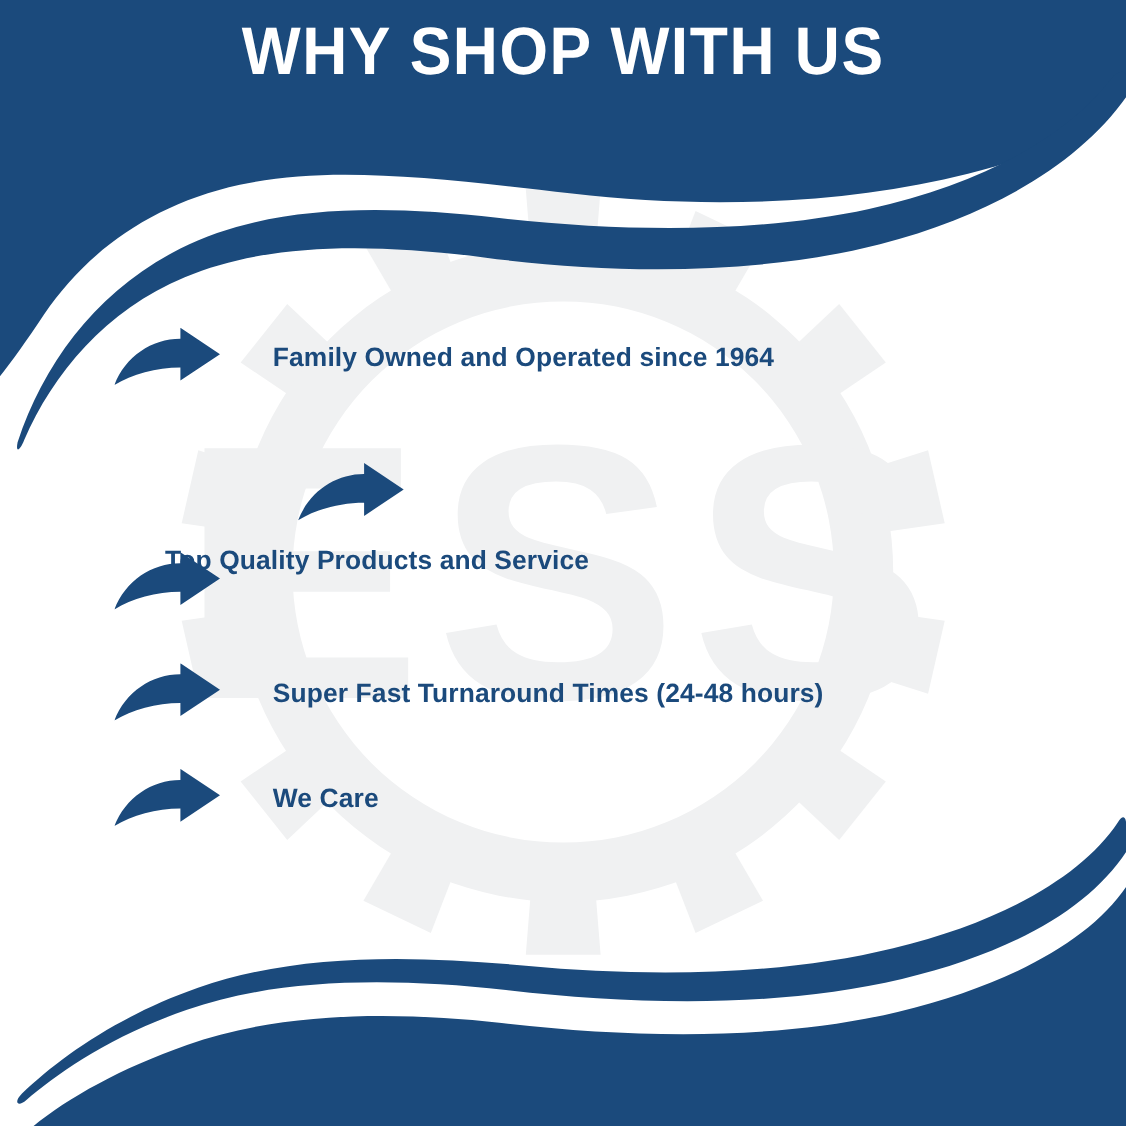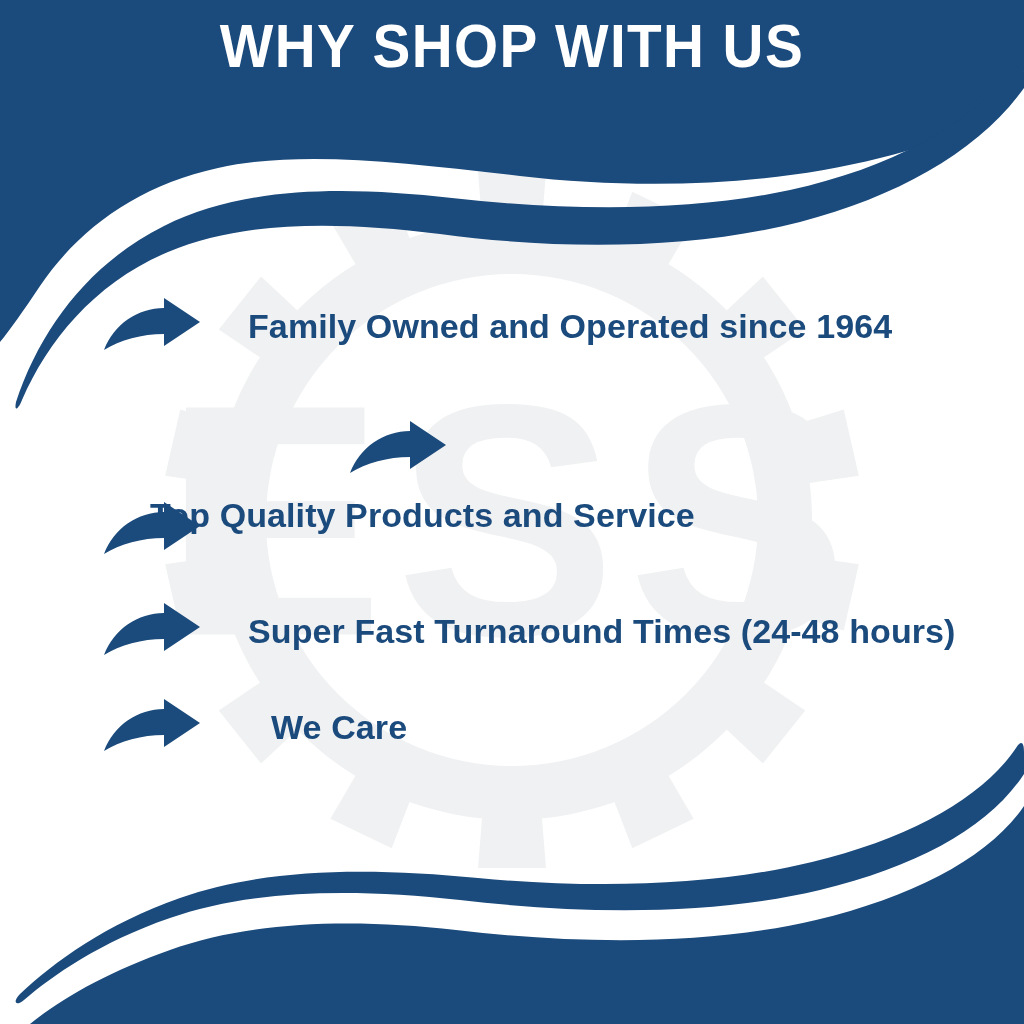--- a/index.html
+++ b/index.html
@@ -64,32 +64,32 @@
     position: absolute;
     left: 104px;
     display: flex;
     align-items: center;
     height: 56px;
   }
   .benefit-row[data-row="0"] { top: 298px; }
   .benefit-row[data-row="1"] { top: 400px; flex-direction: column; }
   .benefit-row[data-row="2"] { top: 502px; }
   .benefit-row[data-row="3"] { top: 603px; }
-  .benefit-row[data-row="4"] { top: 699px; gap: 23px; }
+  .benefit-row[data-row="4"] { top: 699px; }
 
   .arrow-icon {
     width: 98px;
     height: 56px;
     flex: 0 0 98px;
     display: block;
   }
   .benefit-text {
     margin-left: 46px;
     color: #1B4A7C;
-    font-size: 34px;
+    font-size: 24px;
     font-weight: 600;
     letter-spacing: 0.1px;
     white-space: nowrap;
     line-height: 1;
   }
 </style>
 </head>
 <body>
 
 <div id="canvas">

